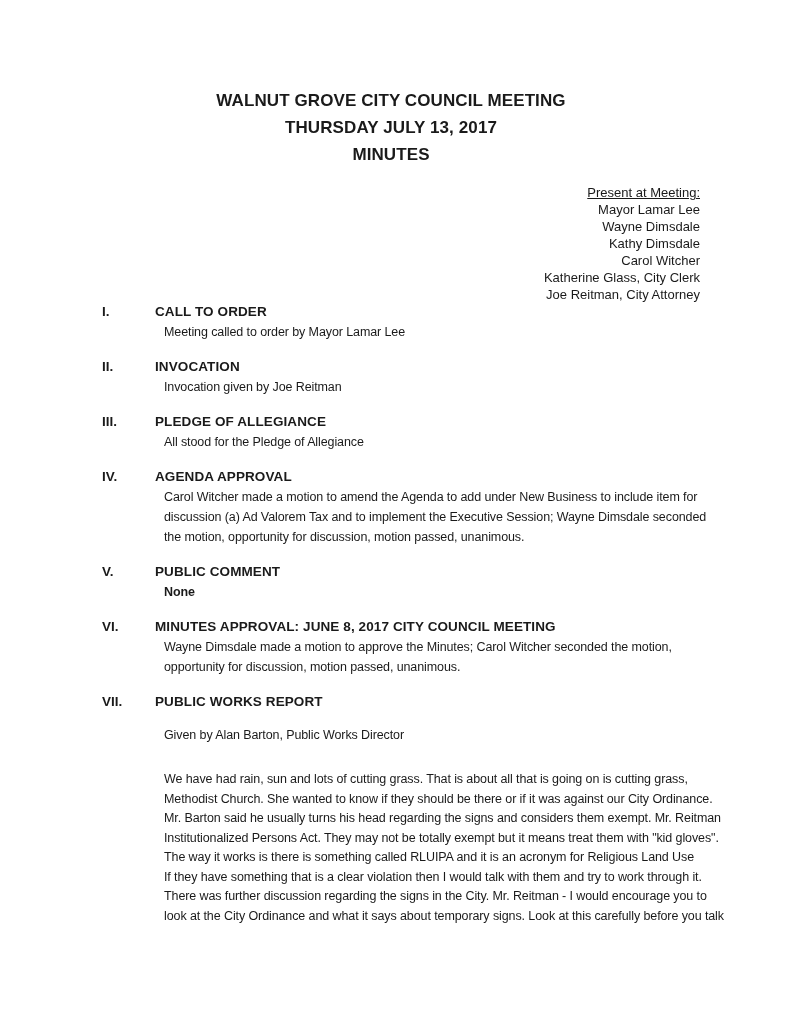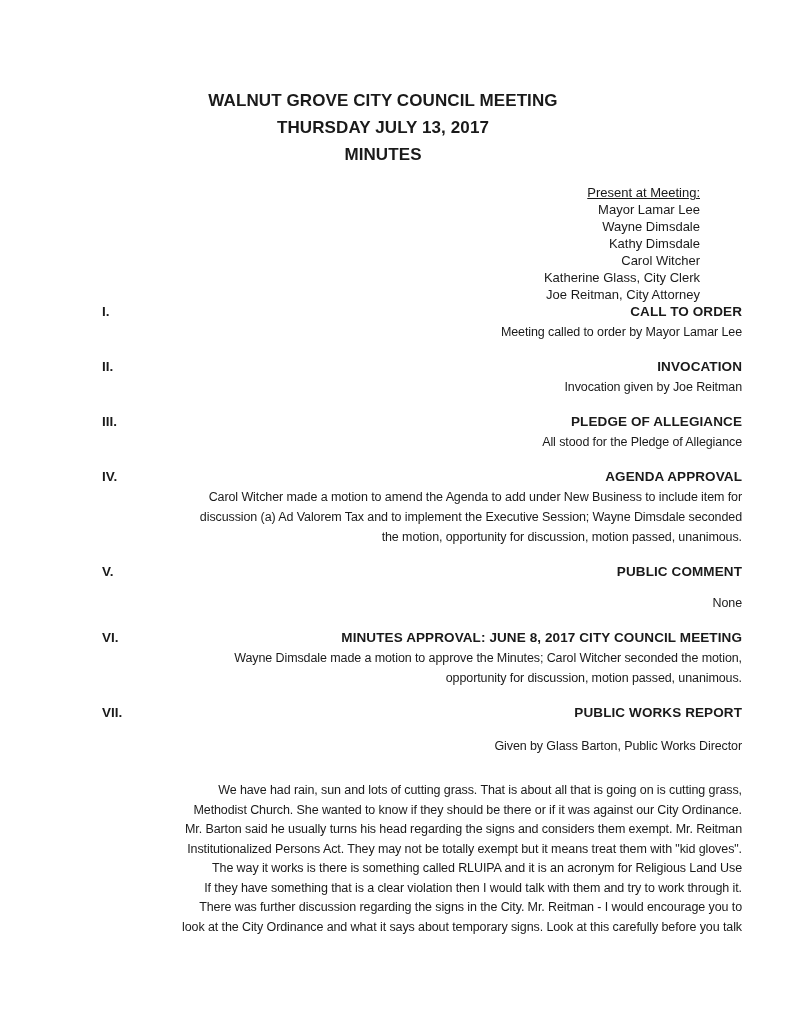--- a/index.html
+++ b/index.html
@@ -10,21 +10,21 @@
     }
     .page {
       position: relative;
       width: 791px; height: 1024px;
       background: #ffffff;
       color: #1a1a1a;
       overflow: hidden;
     }
     .title-block {
       position: absolute;
-      top: 87px; left: 4px; width: 758px;
+      top: 87px; left: 12px; width: 758px;
       text-align: center;
       font-weight: bold;
       font-size: 17px;
       line-height: 27px;
       letter-spacing: 0.1px;
     }
     .attendees {
       position: absolute;
       top: 184px; right: 91px;
       text-align: right;
@@ -36,35 +36,35 @@
       position: absolute;
       top: 302px; left: 102px; width: 640px;
     }
     .section { display: flex; margin-bottom: 15px; }
     .sec-num {
       flex: 0 0 53px; width: 53px;
       font-weight: bold;
       font-size: 13.5px;
       line-height: 20px;
     }
-    .sec-main { flex: 1; min-width: 0; text-align: right; }
+    .sec-main { flex: 1; min-width: 0; }
     .sec-title {
       font-weight: bold;
       font-size: 13.5px;
       line-height: 20px;
       letter-spacing: 0.1px;
       white-space: nowrap;
     }
     .sec-body {
       padding-left: 9px;
       font-size: 12.5px;
       line-height: 20px;
     }
     .body-line { white-space: nowrap; letter-spacing: -0.1px; }
-    .bold-line { font-weight: normal; margin-top: 11px; }
+    .bold-line { font-weight: bold; }
     .given-by { margin-top: 13px; }
     .works-paragraph { margin-top: 25px; line-height: 19.5px; }
   </style>
 </head>
 <body>
 
 <div class="page">
 
   <div class="title-block">
     <div>WALNUT GROVE CITY COUNCIL MEETING</div>
@@ -145,21 +145,21 @@
           <div class="body-line">opportunity for discussion, motion passed, unanimous.</div>
         </div>
       </div>
     </div>
 
     <div class="section">
       <div class="sec-num">VII.</div>
       <div class="sec-main">
         <div class="sec-title">PUBLIC WORKS REPORT</div>
         <div class="sec-body given-by">
-          <div class="body-line">Given by Glass Barton, Public Works Director</div>
+          <div class="body-line">Given by Alan Barton, Public Works Director</div>
         </div>
         <div class="sec-body works-paragraph">
           <div class="body-line">We have had rain, sun and lots of cutting grass. That is about all that is going on is cutting grass,</div>
           <div class="body-line">Methodist Church. She wanted to know if they should be there or if it was against our City Ordinance.</div>
           <div class="body-line">Mr. Barton said he usually turns his head regarding the signs and considers them exempt. Mr. Reitman</div>
           <div class="body-line">Institutionalized Persons Act. They may not be totally exempt but it means treat them with "kid gloves".</div>
           <div class="body-line">The way it works is there is something called RLUIPA and it is an acronym for Religious Land Use</div>
           <div class="body-line">If they have something that is a clear violation then I would talk with them and try to work through it.</div>
           <div class="body-line">There was further discussion regarding the signs in the City. Mr. Reitman - I would encourage you to</div>
           <div class="body-line">look at the City Ordinance and what it says about temporary signs. Look at this carefully before you talk</div>

